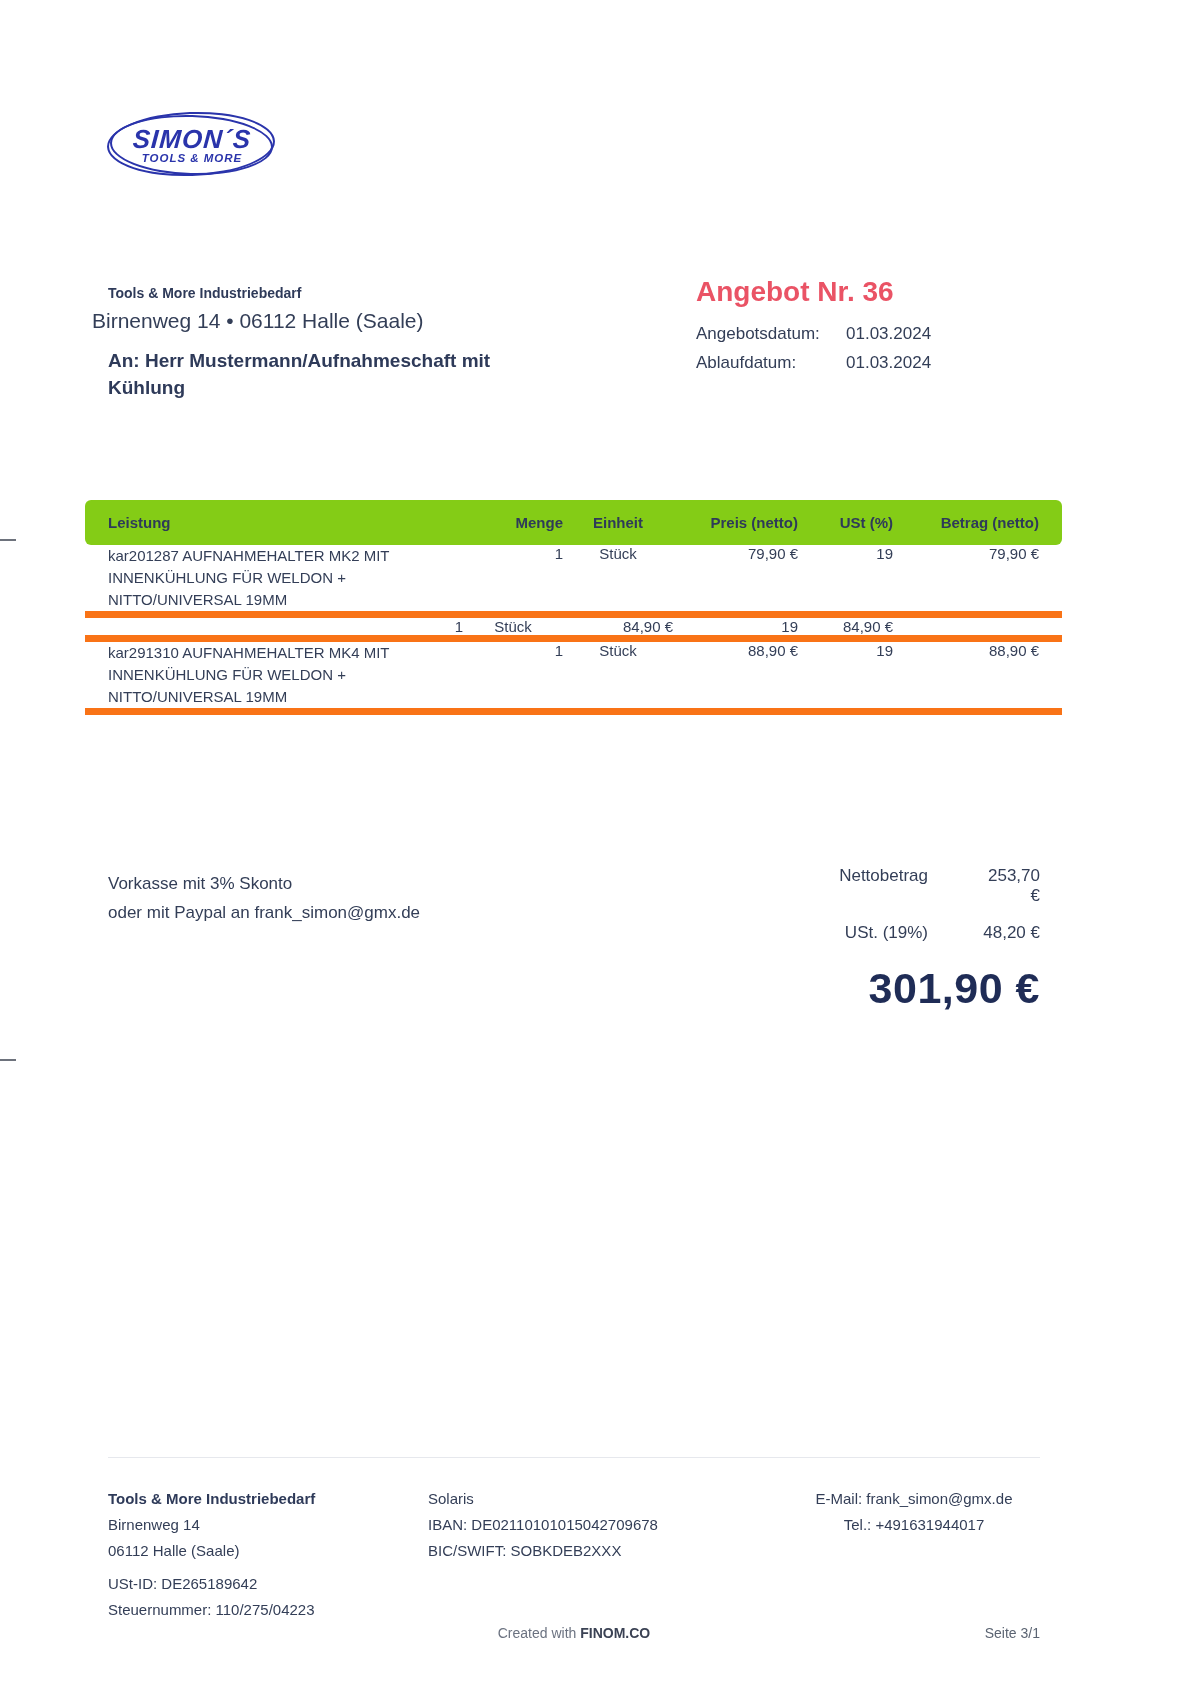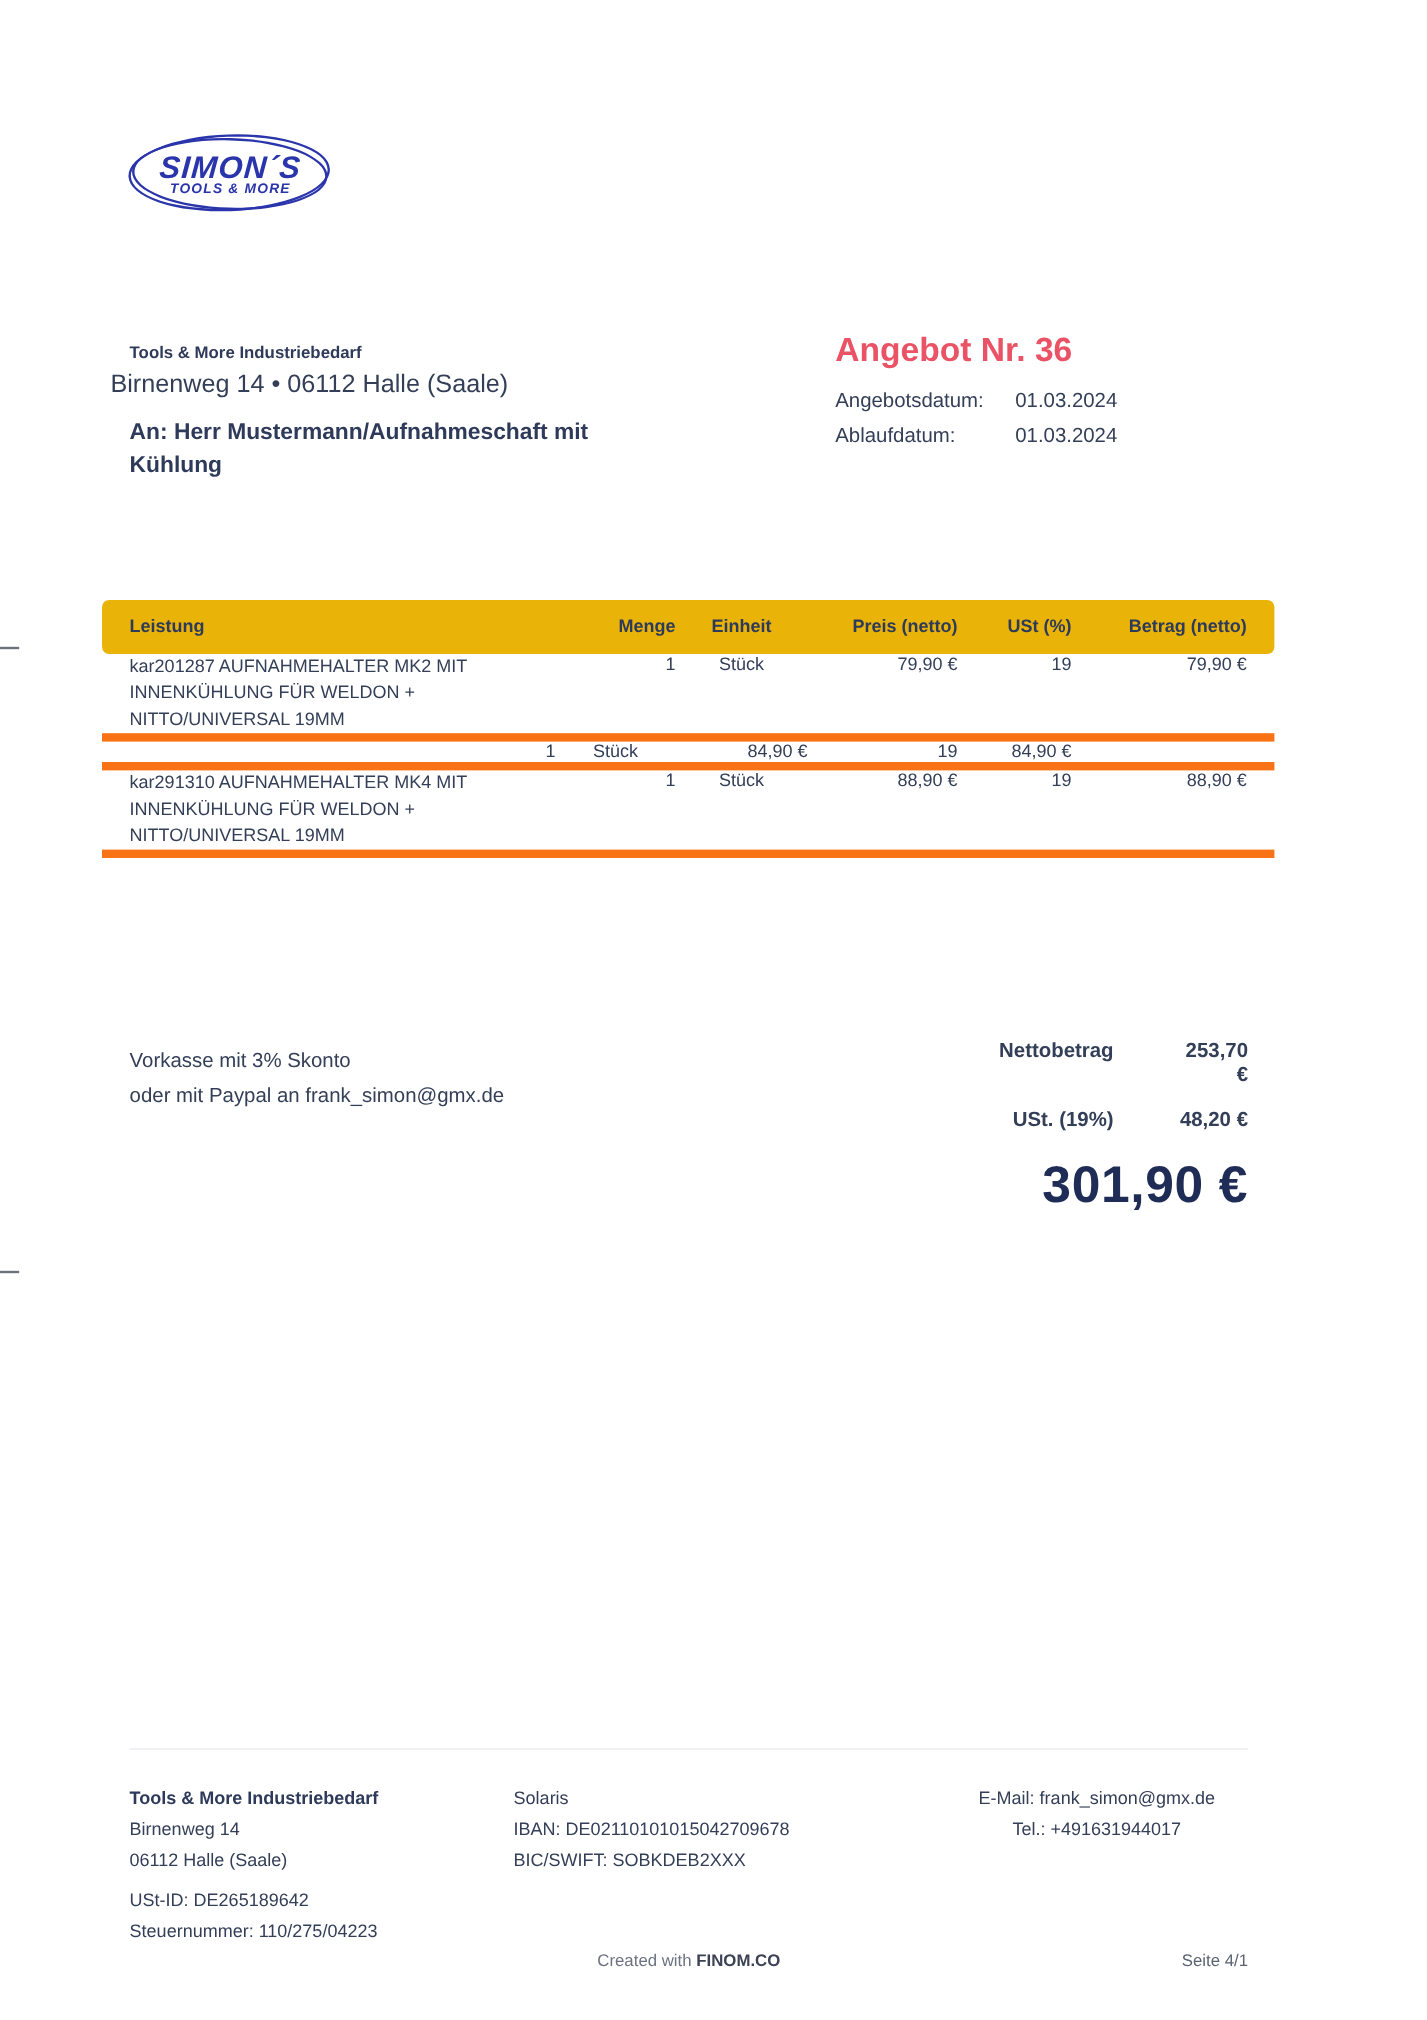--- a/index.html
+++ b/index.html
@@ -56,21 +56,21 @@
   }
 
   
   .items { position: absolute; top: 500px; left: 85px; width: 977px; }
   .items .grid-row {
     display: grid;
     grid-template-columns: 355px 100px 110px 125px 95px 146px;
     padding: 0 23px;
   }
   .thead {
-    background: #eab308; border-radius: 6px;
+    background: #84cc16; border-radius: 6px;
     height: 45px; align-items: center;
     font-size: 15px; font-weight: bold; color: #2e3a59;
   }
   .cell-right { text-align: right; }
   .cell-center { text-align: center; }
   .item-row {
     padding-top: 18px; padding-bottom: 32px;
     border-bottom: 7px solid #f97316;
     font-size: 15px; color: #333e57;
     align-items: start;
@@ -82,21 +82,20 @@
     position: absolute; top: 870px; left: 108px;
     font-size: 17px; color: #333e57; line-height: 28.5px;
   }
   .totals {
     position: absolute; top: 866px; left: 596px; width: 444px;
     font-size: 17px; color: #333e57;
   }
   .totals .trow {
     display: flex; justify-content: flex-end; align-items: baseline;
     margin-bottom: 17px;
-    font-weight: bold;
   }
   .totals .tlabel { text-align: right; }
   .totals .tvalue { width: 112px; text-align: right; padding-left: 46px; }
   .grand-total {
     margin-top: 21px; text-align: right;
     font-size: 43px; font-weight: bold; color: #1f2c56; letter-spacing: 0.5px;
   }
 
   
   .fold-mark { position: absolute; left: 0; width: 16px; height: 2px; background: #6d727c; }
@@ -220,16 +219,16 @@
       </div>
       <div class="footer-right">
         <div class="line">E-Mail: frank_simon@gmx.de</div>
         <div class="line">Tel.: +491631944017</div>
       </div>
     </div>
   </div>
 
   <div class="pagefoot">
     <div class="created"><span>Created with </span><b>FINOM.CO</b></div>
-    <div class="page-num">Seite 4/1</div>
+    <div class="page-num">Seite 3/1</div>
   </div>
 
 </div>
 
 </body></html>

